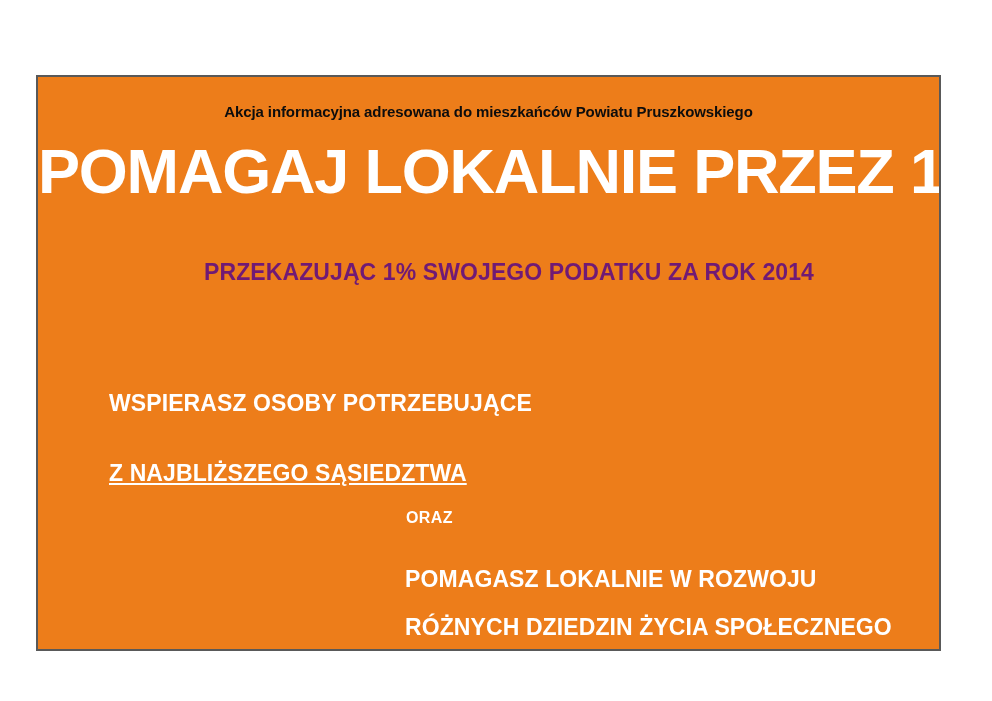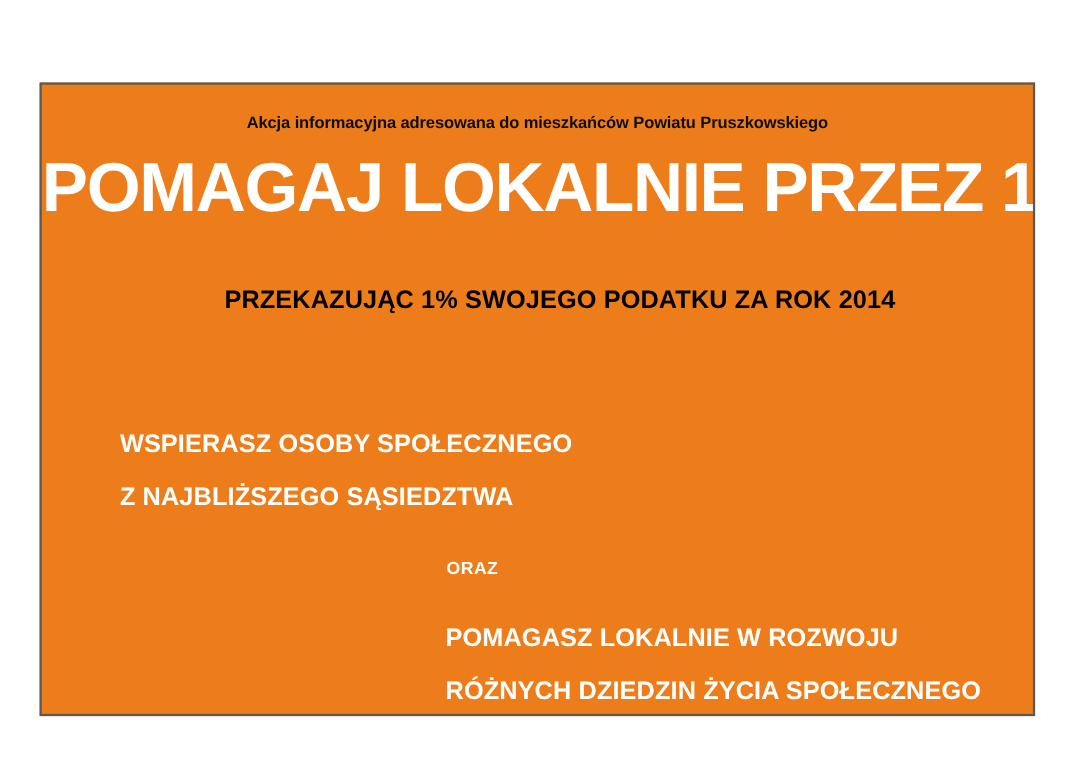--- a/index.html
+++ b/index.html
@@ -64,42 +64,42 @@
     font-weight: bold;
     font-size: 63px;
     line-height: 1.05;
     letter-spacing: -1.2px;
     white-space: nowrap;
   }
 
   
   .sub-line {
     position: absolute;
-    color: #000000;
+    color: #701a75;
     font-weight: bold;
     font-size: 23px;
     line-height: 1.1;
     letter-spacing: 0.1px;
     white-space: nowrap;
   }
   .sub-line-1 { left: 166px; top: 183px; }
   .sub-line-2 { left: 176px; top: 228px; }
 
   
   .stmt-line {
     position: absolute;
     color: #ffffff;
     font-weight: bold;
     font-size: 23px;
     line-height: 1.1;
     letter-spacing: 0.1px;
     white-space: nowrap;
   }
   .stmt-a1 { left: 71px; top: 314px; }
-  .stmt-a2 { left: 71px; top: 362px; }
+  .stmt-a2 { left: 71px; top: 384px; text-decoration: underline; }
 
   
   .oraz {
     position: absolute;
     left: 368px;
     top: 432px;
     color: #ffffff;
     font-weight: bold;
     font-size: 16px;
     letter-spacing: 0.4px;
@@ -118,21 +118,21 @@
 
   <div id="poster-panel">
 
     <div class="eyebrow">Akcja informacyjna adresowana do mieszkańców Powiatu Pruszkowskiego</div>
 
     <div class="headline">POMAGAJ LOKALNIE PRZEZ 1%</div>
 
     <div class="sub-line sub-line-1">PRZEKAZUJĄC  1%  SWOJEGO PODATKU ZA ROK 2014</div>
 
 
-    <div class="stmt-line stmt-a1">WSPIERASZ OSOBY SPOŁECZNEGO</div>
+    <div class="stmt-line stmt-a1">WSPIERASZ OSOBY POTRZEBUJĄCE</div>
 
     <div class="stmt-line stmt-a2">Z NAJBLIŻSZEGO SĄSIEDZTWA</div>
 
     <div class="oraz">ORAZ</div>
 
     <div class="stmt-line stmt-b1">POMAGASZ LOKALNIE W ROZWOJU</div>
 
     <div class="stmt-line stmt-b2">RÓŻNYCH DZIEDZIN ŻYCIA SPOŁECZNEGO</div>
 
   </div>

